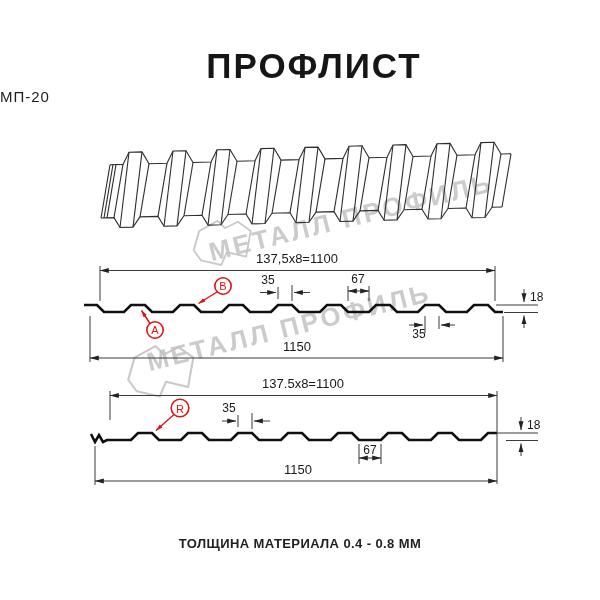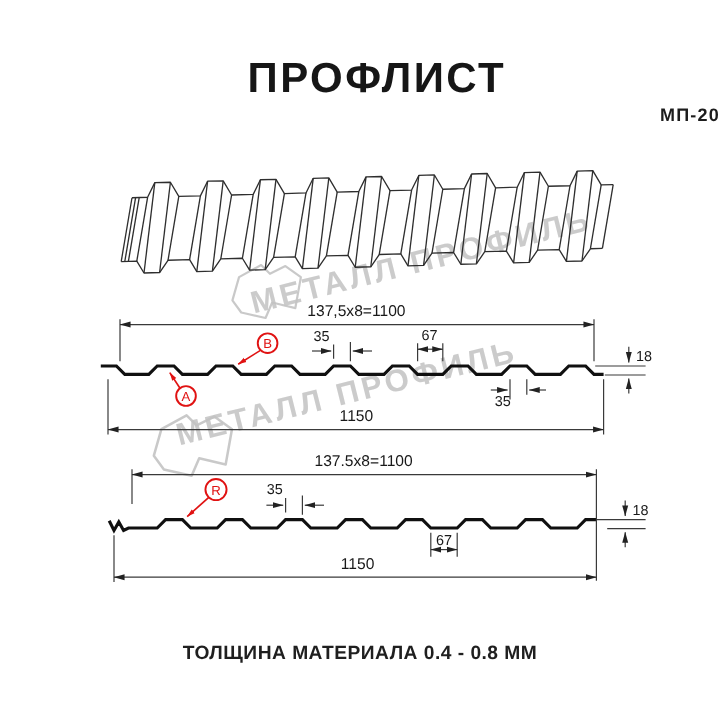--- a/index.html
+++ b/index.html
@@ -10,26 +10,26 @@
   html,body{margin:0;padding:0;background:#fff;}
   #stage{
     position:relative;width:600px;height:600px;background:#ffffff;overflow:hidden;
     font-family:"Liberation Sans",sans-serif;
   }
   #title{
     position:absolute;top:46px;left:0;width:600px;text-align:center;
     font-size:35px;font-weight:800;letter-spacing:2px;color:#161616;margin-left:14px;
   }
   #subtitle{
-    position:absolute;top:88px;left:0;width:600px;text-align:right;
-    font-size:15px;font-weight:700;letter-spacing:1px;color:#1c1c1c;
+    position:absolute;top:88px;left:0;width:600px;text-align:left;
+    font-size:15px;font-weight:400;letter-spacing:1px;color:#1c1c1c;
   }
   #footer{
     position:absolute;top:536px;left:0;width:600px;text-align:center;
-    font-size:16px;font-weight:600;letter-spacing:.4px;color:#1f1f1f;
+    font-size:13px;font-weight:600;letter-spacing:.4px;color:#1f1f1f;
   }
   svg{position:absolute;left:0;top:0;}
   .thin{stroke:#3a3a3a;stroke-width:1;fill:none;}
   .prof{stroke:#101010;stroke-width:2.6;fill:none;stroke-linejoin:miter;}
   .sheet{stroke:#2e2e2e;stroke-width:1.1;fill:none;stroke-linejoin:round;}
   .redln{stroke:var(--accent-red);stroke-width:1.4;fill:none;}
   .redc{stroke:var(--accent-red);stroke-width:1.6;fill:#ffffff;}
   text.dims{font-family:"Liberation Sans",sans-serif;font-size:12px;fill:#191919;}
   text.dimL{font-family:"Liberation Sans",sans-serif;font-size:13px;fill:#191919;}
   text.redl{font-family:"Liberation Sans",sans-serif;font-size:11px;fill:var(--accent-red);text-anchor:middle;}

